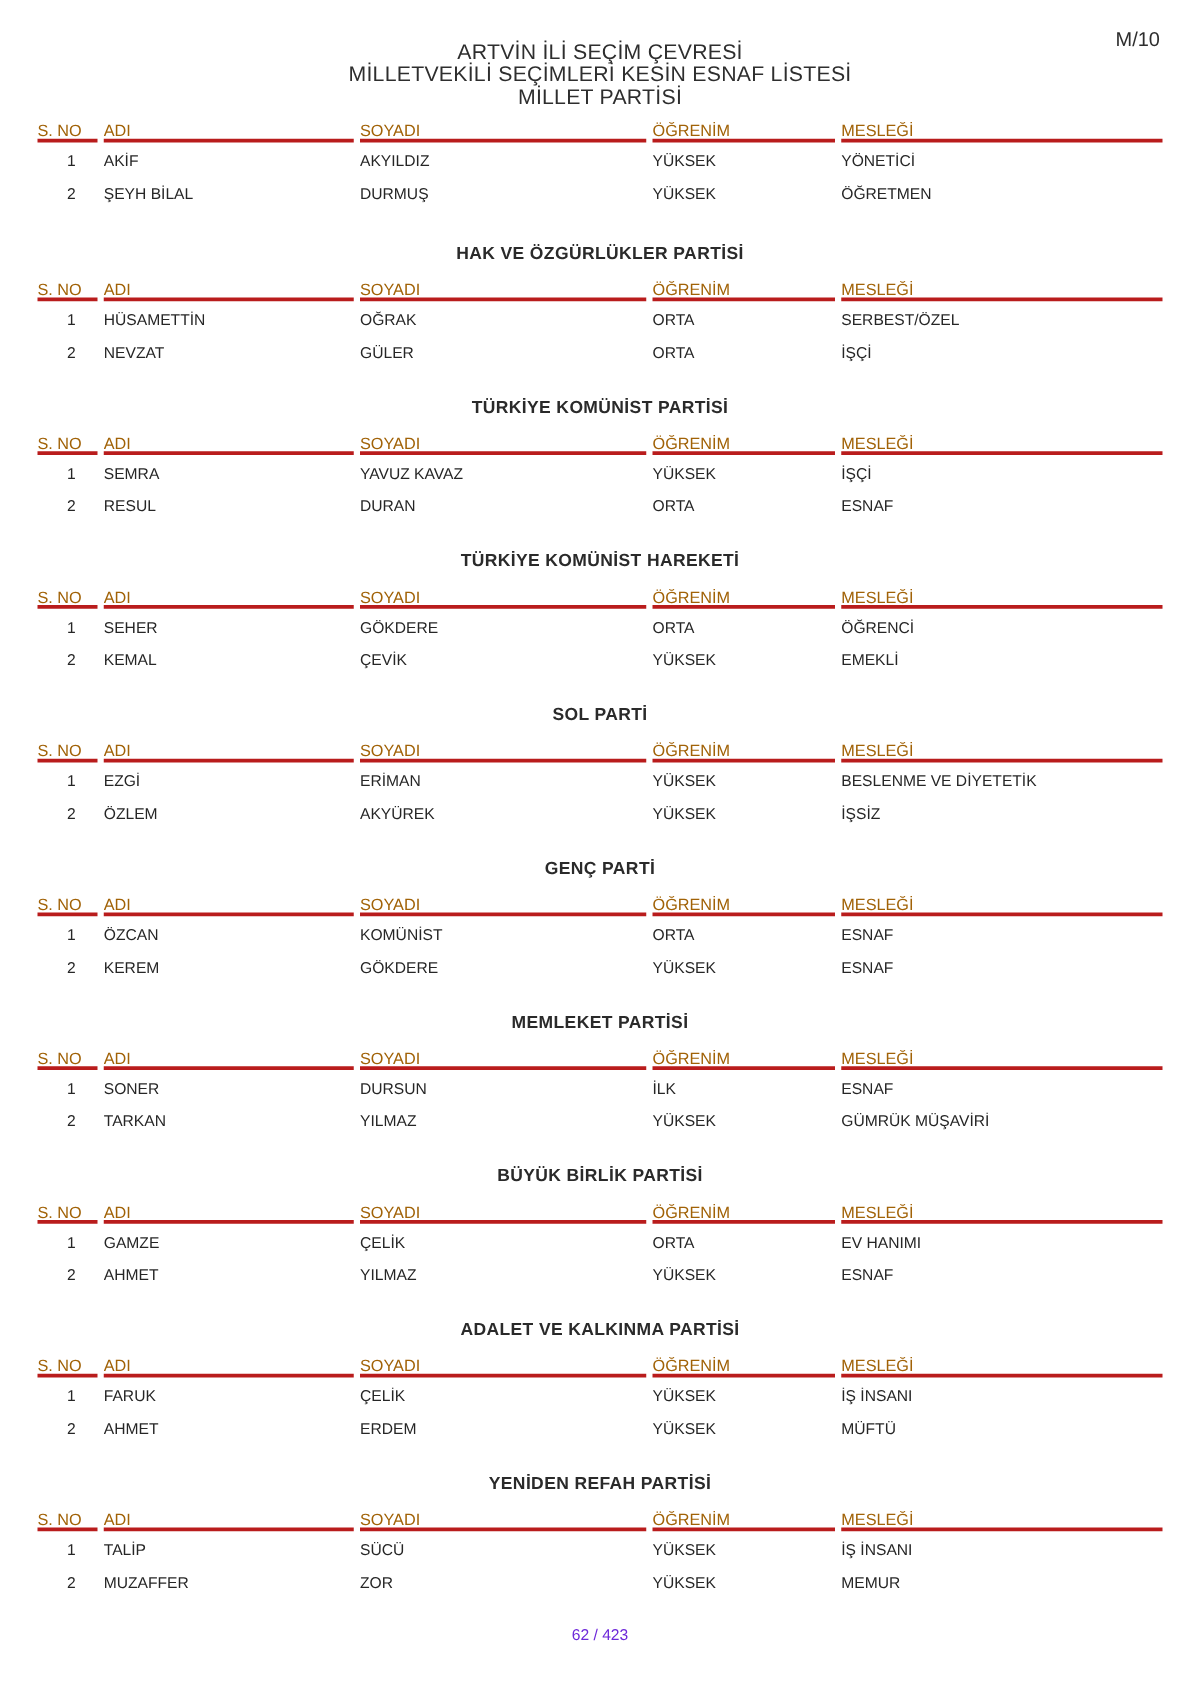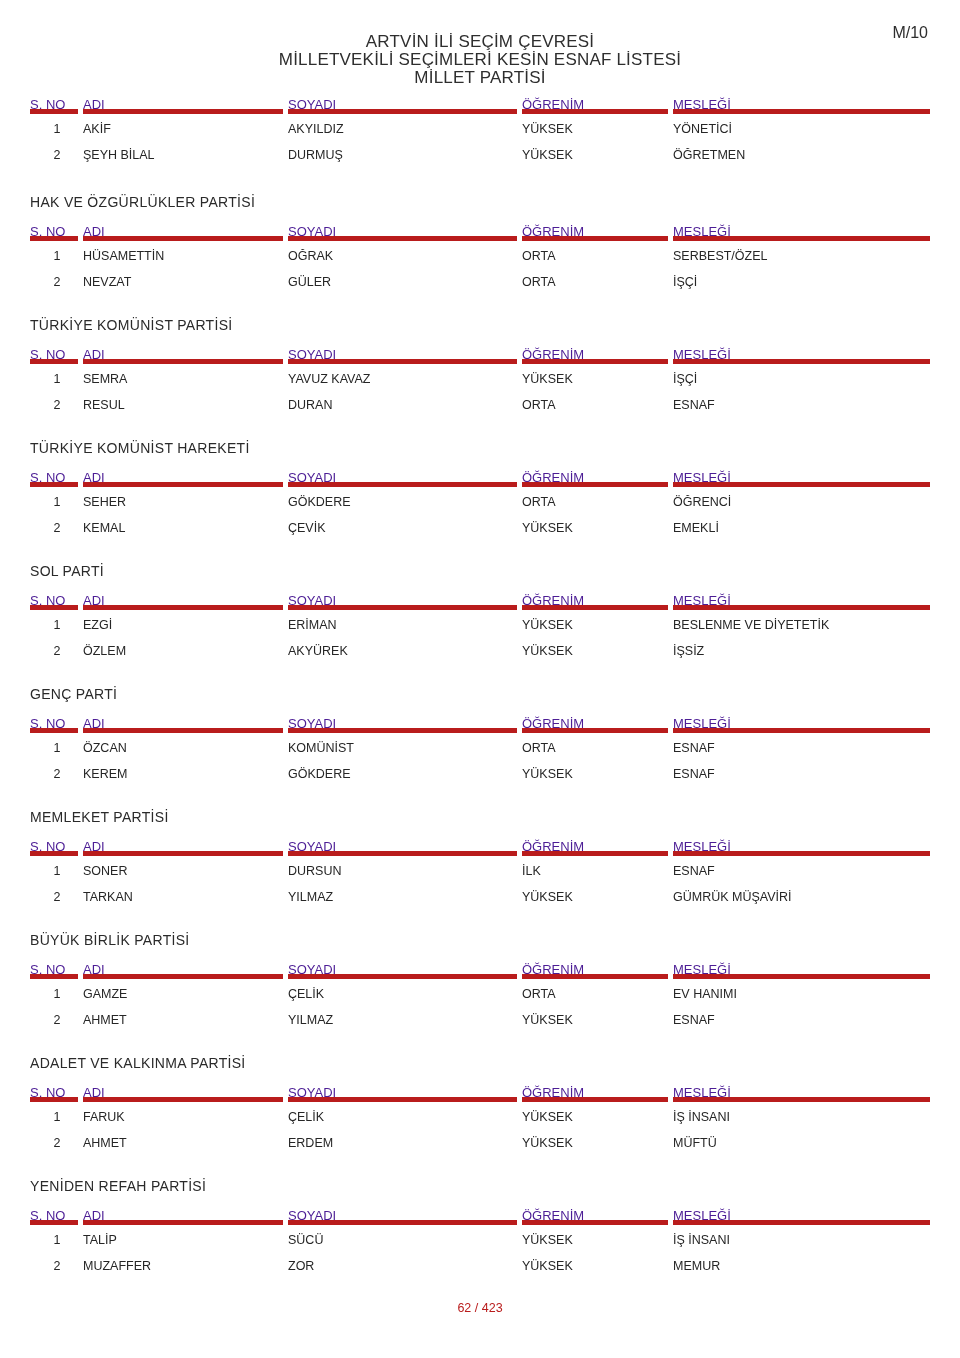--- a/index.html
+++ b/index.html
@@ -24,49 +24,50 @@
   }
   .page-code {
     position: absolute;
     top: 24px;
     right: 32px;
     font-size: 16px;
     color: #2e2e2e;
   }
   .party-title {
     font-size: 14px;
-    font-weight: normal;
+    font-weight: bold;
+    text-align: center;
     margin: 0 0 15px 0;
     height: 15px;
     letter-spacing: 0.3px;
     color: #2a2a2a;
   }
   .party-section { margin-bottom: 28px; }
   .party-section.first { margin-bottom: 32px; }
   .thead { display: flex; }
   .trow  { display: flex; margin-top: 12px; font-size: 12.5px; }
   .thead + .trow { margin-top: 8px; }
   .cell { margin-right: 5px; white-space: nowrap; overflow: hidden; }
   .th {
     font-size: 13px;
     height: 17px;
-    border-bottom: 5px solid #b91c1c;
+    border-bottom: 3px solid #b91c1c;
     padding-bottom: 2px;
-    color: #4c1d95;
+    color: #a16207;
   }
   .c-no  { width: 48px; }
   .c-adi { width: 200px; }
   .c-soy { width: 229px; }
   .c-ogr { width: 146px; }
   .c-mes { flex: 1; margin-right: 0; }
   .td.num { text-align: center; padding-left: 6px; }
   .page-footer {
     text-align: center;
     font-size: 12.5px;
-    color: #b91c1c;
+    color: #6d28d9;
   }
 </style>
 </head>
 <body>
 
 <div class="page">
 
   <div class="page-code">M/10</div>
 
   <div class="doc-header">

